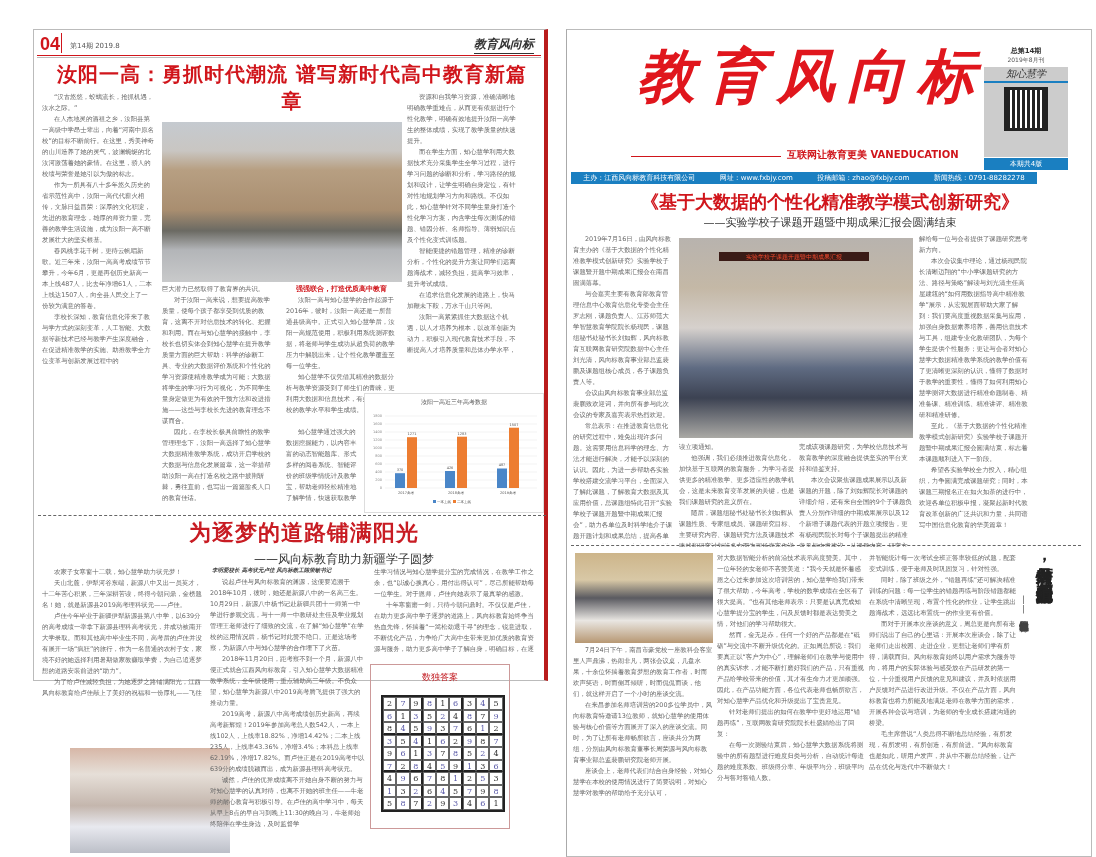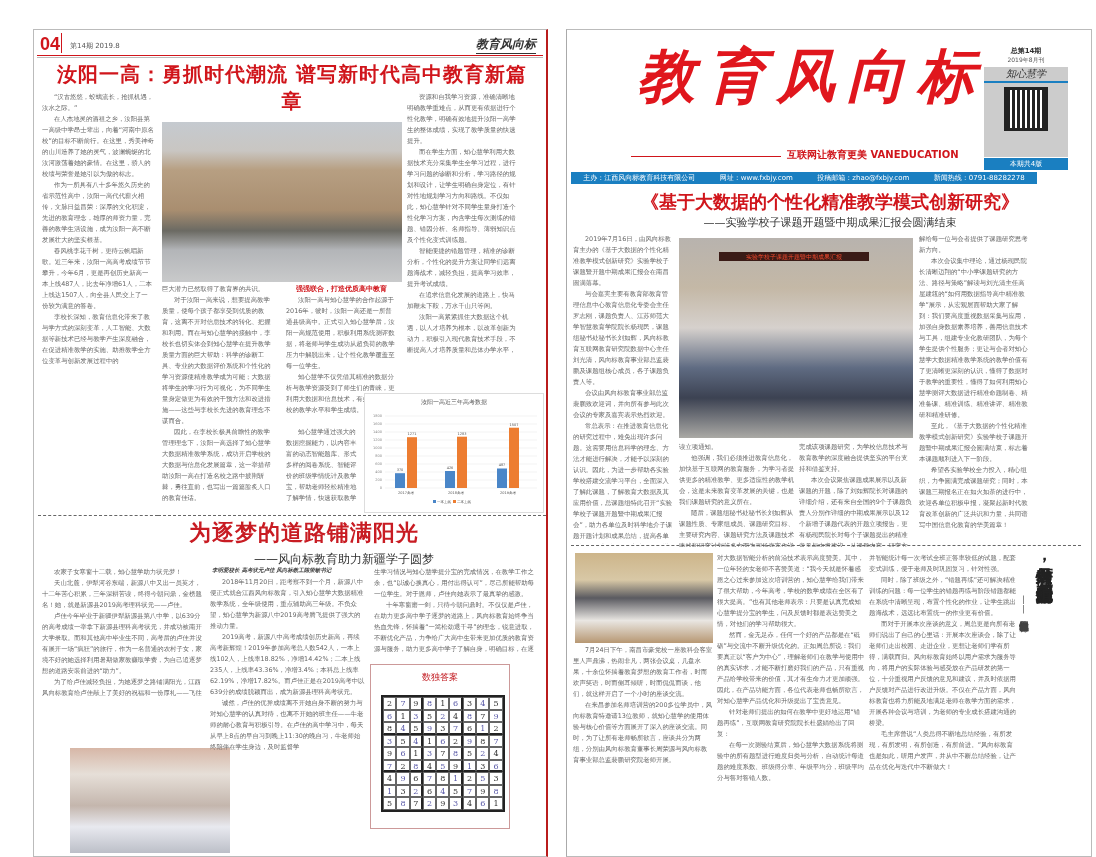--- a/index.html
+++ b/index.html
@@ -1,18 +1,18 @@
 <!DOCTYPE html>
 <html><head>
 <meta charset="utf-8">
 <style>
 *{box-sizing:border-box;margin:0;padding:0}
 body{width:1096px;height:857px;background:#fff;font-family:"DejaVu Sans",sans-serif;color:#444;position:relative;overflow:hidden}
 .page{position:absolute;top:29px;background:#fff;border:1px solid #bbb}
-.pl{left:33px;width:515px;height:828px;border-right:2px solid #b91c1c}
+.pl{left:33px;width:515px;height:652px;border-right:4px solid #b91c1c}
 .pr{left:566px;width:526px;height:828px;border-left:1px solid #aaa}
 .pnum{position:absolute;left:6px;top:4px;color:#d0151b;font:bold 18px "Liberation Sans",sans-serif}
 .pinfo{position:absolute;left:36px;top:11px;font-size:7px;color:#555}
 .pbar{position:absolute;left:27px;top:3px;width:1px;height:20px;background:#d0151b}
 .plogo{position:absolute;right:10px;top:6px;font:italic bold 12px "DejaVu Serif",serif;color:#333;border-bottom:1px solid #333}
 .hline{position:absolute;left:3px;right:3px;top:25px;height:1px;background:#d0151b}
 .hline2{position:absolute;left:3px;right:3px;top:27px;height:1px;background:#bbb}
 .bigtitle{position:absolute;left:18px;top:31px;width:480px;text-align:center;color:#d0151b;font:bold 20px "DejaVu Sans",sans-serif;letter-spacing:1px}
 .col{position:absolute;font-size:6.4px;line-height:11px;color:#666;text-indent:12px;overflow:hidden}
 .col p{margin:0}
@@ -136,20 +136,21 @@
   <div class="col" style="left:8px;top:537px;width:160px;height:130px">
     <p>农家子女寒窗十二载，知心慧学助力状元梦！</p>
     <p>天山北麓，伊犁河谷东端，新源八中又出一员英才，十二年苦心积累，三年深耕苦读，终得今朝问鼎，金榜题名！她，就是新源县2019高考理科状元——卢佳。</p>
     <p>卢佳今年毕业于新疆伊犁新源县第八中学，以639分的高考成绩一举拿下新源县理科高考状元，并成功被南开大学录取。而和其他高中毕业生不同，高考后的卢佳并没有展开一场“疯狂”的旅行，作为一名普通的农村子女，家境不好的她选择利用暑期做家教赚取学费，为自己追逐梦想的道路安装前进的“助力”。</p>
     <p>为了给卢佳减轻负担，为她逐梦之路铺满阳光，江西风向标教育给卢佳献上了美好的祝福和一份厚礼——飞往南开大学的机票，祝愿卢佳在大学里继续努力，不负韶华，大展宏图。</p>
   </div>
   <div class="photo" style="left:36px;top:718px;width:160px;height:105px;background:linear-gradient(180deg,#d7b7a7 0%,#e6dfd8 25%,#c4b6ad 55%,#e8e9ef 75%,#bcbfc8 100%)"></div>
 
   <div style="position:absolute;left:178px;top:537px;font-size:5.5px;color:#444;font-style:italic;font-weight:bold">李明爱校长 高考状元卢佳 风向标教工陈荣敏书记</div>
   <div class="col" style="left:176px;top:547px;width:155px;height:280px">
+    <p>说起卢佳与风向标教育的渊源，这便要追溯于2018年10月，彼时，她还是新源八中的一名高三生。10月29日，新源八中杨书记赴新疆兵团十一师第一中学进行参观交流，与十一师一中教研处主任及学业规划管理王老师进行了细致的交流，在了解“知心慧学”在学校的运用情况后，杨书记对此赞不绝口。正是这场考察，为新源八中与知心慧学的合作埋下了火苗。</p>
     <p>2018年11月20日，距考察不到一个月，新源八中便正式就合江西风向标教育，引入知心慧学大数据精准教学系统，全年级使用，重点辅助高三年级。不负众望，知心慧学为新源八中2019高考腾飞提供了强大的推动力量。</p>
     <p>2019高考，新源八中高考成绩创历史新高，再续高考新辉煌！2019年参加高考总人数542人，一本上线102人，上线率18.82%，净增14.42%；二本上线235人，上线率43.36%，净增3.4%；本科总上线率62.19%，净增17.82%。而卢佳正是在2019高考中以639分的成绩脱颖而出，成为新源县理科高考状元。</p>
     <p>诚然，卢佳的优异成绩离不开她自身不断的努力与对知心慧学的认真对待，也离不开她的班主任——牛老师的耐心教育与积极引导。在卢佳的高中学习中，每天从早上8点的早自习到晚上11:30的晚自习，牛老师始终陪伴在学生身边，及时监督学</p>
   </div>
   <div class="col" style="left:340px;top:537px;width:165px;height:88px">
     <p style="text-indent:0">生学习情况与知心慧学提分宝的完成情况，在教学工作之余，也“以诚心换真心，用付出得认可”，尽己所能帮助每一位学生。对于恩师，卢佳向她表示了最真挚的感激。</p>
     <p>十年寒窗磨一剑，只待今朝问鼎时。不仅仅是卢佳，在助力更多高中学子逐梦的道路上，风向标教育始终争当热血先锋，怀揣着“一篙松劲退千寻”的理念，锐意进取，不断优化产品，力争给广大高中生带来更加优质的教育资源与服务，助力更多高中学子了解自身，明确目标，在逐梦的道路上砥砺前行，不负青春，不负韶华！</p>
   </div>
 </div>
 
@@ -293,20 +294,21 @@
     <p>希望各实验学校全力投入，精心组织，力争圆满完成课题研究；同时，本课题三期报名正在如火如荼的进行中，欢迎各单位积极申报，凝聚起新时代教育改革创新的广泛共识和力量，共同谱写中国信息化教育的华美篇章！</p>
   </div>
 
   <div class="dash" style="left:4px;top:515px;width:510px"></div>
 
   <div class="photo" style="left:8px;top:523px;width:138px;height:90px;background:linear-gradient(180deg,#cdb58a 0%,#d8c8a6 30%,#5a5a60 50%,#e9e6e2 75%,#b79873 100%)"></div>
 
   <div class="col" style="left:6px;top:615px;width:140px;height:205px">
     <p>7月24日下午，南昌市豪党校一座教科会客室里人声鼎沸，热闹非凡，两张会议桌，几盘水果，十余位怀揣着教育梦想的教育工作者，时而欢声笑语，时而侧耳倾听，时而侃侃而谈，他们，就这样开启了一个小时的座谈交流。</p>
     <p>在来昌参加名师培训营的200多位学员中，风向标教育特邀请13位教师，就知心慧学的使用体验与核心价值等方面展开了深入的座谈交流。同时，为了让所有老师畅所欲言，座谈共分为两组，分别由风向标教育董事长周荣源与风向标教育事业部总监裴鹏研究院老师开展。</p>
+    <p>座谈会上，老师代表们结合自身经验，对知心慧学在本校的使用情况进行了简要说明，对知心慧学对教学的帮助给予充分认可，</p>
   </div>
   <div class="col" style="left:150px;top:523px;width:148px;height:300px">
     <p style="text-indent:0">对大数据智能分析的前沿技术表示高度赞美。其中，一位年轻的女老师不吝赞美道：“我今天就是怀着感恩之心过来参加这次培训营的，知心慧学给我们带来了很大帮助，今年高考，学校的数学成绩在全区有了很大提高。”也有其他老师表示：只要是认真完成知心慧学提分宝的学生，问及反馈时都是表达赞美之情，对他们的学习帮助很大。</p>
     <p>然而，金无足赤，任何一个好的产品都是在“砥砺”与交流中不断升级优化的。正如周总所说：我们要真正以“客户为中心”，理解老师们在教学与使用中的真实诉求，才能不断打磨好我们的产品，只有重视产品给学校带来的价值，其才有生命力才更加顽强。因此，在产品功能方面，各位代表老师也畅所欲言，对知心慧学产品优化和升级提出了宝贵意见。</p>
     <p>针对老师们提出的如何在教学中更好地运用“错题再练”，互联网教育研究院院长杜盛娟给出了回复：</p>
     <p>在每一次测验结束后，知心慧学大数据系统将测验中的所有题型进行难度归类与分析，自动统计每道题的难度系数、班级得分率、年级平均分，班级平均分与答对答错人数。</p>
   </div>
   <div class="col" style="left:302px;top:523px;width:150px;height:300px">
     <p style="text-indent:0">并智能统计每一次考试全班正答率较低的试题，配套变式训练，便于老师及时巩固复习，针对性强。</p>
     <p>同时，除了班级之外，“错题再练”还可解决精准训练的问题：每一位学生的错题再练与阶段错题都能在系统中清晰呈现，布置个性化的作业，让学生跳出题海战术，远远比布置统一的作业更有价值。</p>

